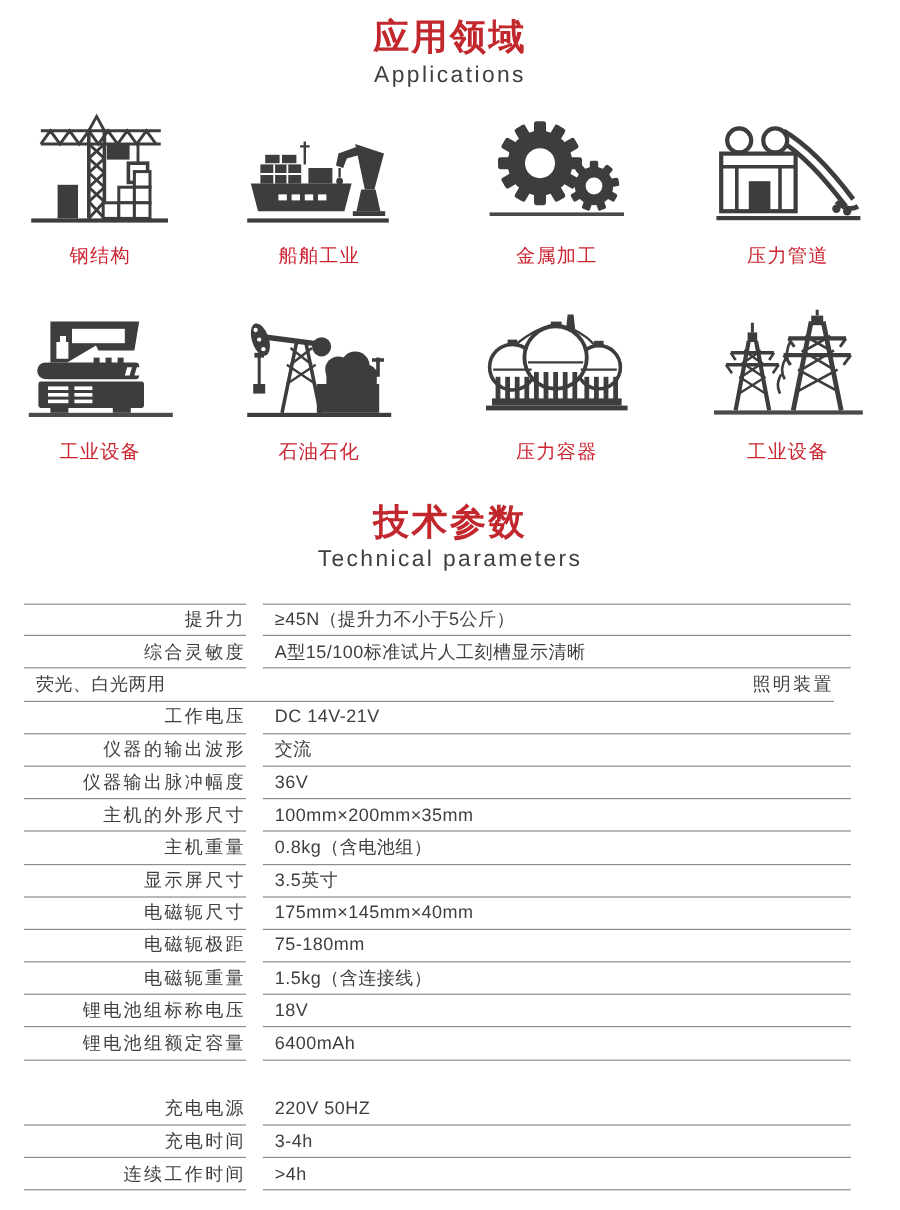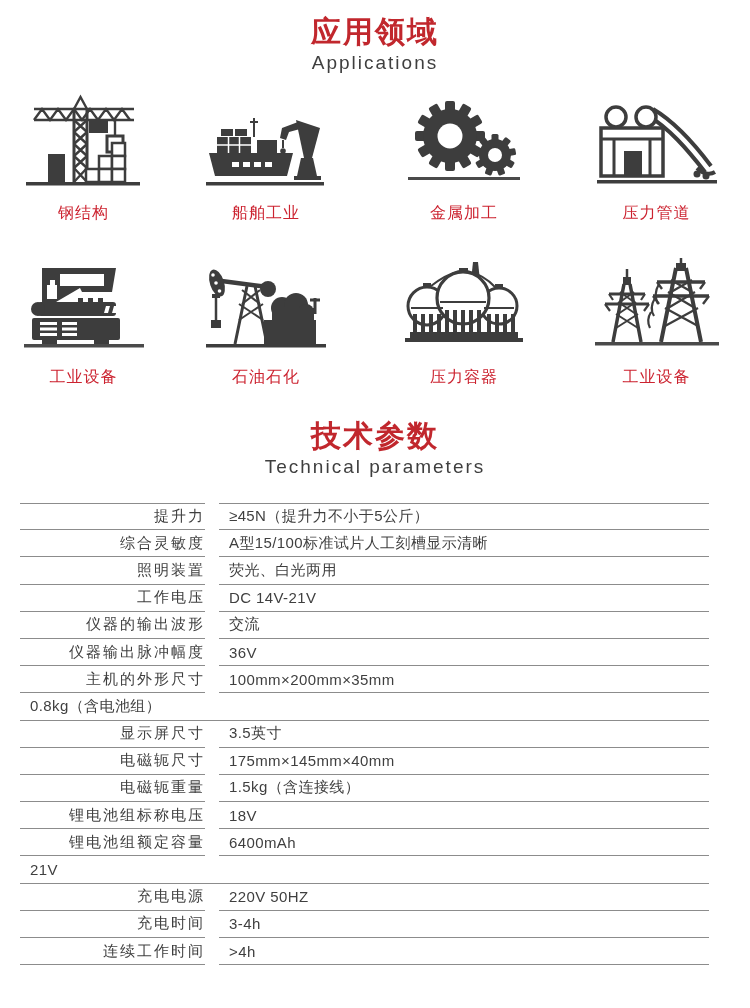--- a/index.html
+++ b/index.html
@@ -373,22 +373,22 @@
         <div class="cell spec-label">提升力</div>
         <div class="cell spec-value">≥45N（提升力不小于5公斤）</div>
       </div>
 
       <div class="spec-row">
         <div class="cell spec-label">综合灵敏度</div>
         <div class="cell spec-value">A型15/100标准试片人工刻槽显示清晰</div>
       </div>
 
       <div class="spec-row">
+        <div class="cell spec-value">荧光、白光两用</div>
         <div class="cell spec-label">照明装置</div>
-        <div class="cell spec-value">荧光、白光两用</div>
       </div>
 
 
       <div class="spec-row">
         <div class="cell spec-label">工作电压</div>
         <div class="cell spec-value">DC 14V-21V</div>
       </div>
 
       <div class="spec-row">
         <div class="cell spec-label">仪器的输出波形</div>
@@ -399,51 +399,55 @@
         <div class="cell spec-label">仪器输出脉冲幅度</div>
         <div class="cell spec-value">36V</div>
       </div>
 
       <div class="spec-row">
         <div class="cell spec-label">主机的外形尺寸</div>
         <div class="cell spec-value">100mm×200mm×35mm</div>
       </div>
 
       <div class="spec-row">
+        <div class="cell spec-label">主机重量</div>
         <div class="cell spec-value">0.8kg（含电池组）</div>
       </div>
 
       <div class="spec-row">
         <div class="cell spec-label">显示屏尺寸</div>
         <div class="cell spec-value">3.5英寸</div>
       </div>
 
       <div class="spec-row">
         <div class="cell spec-label">电磁轭尺寸</div>
         <div class="cell spec-value">175mm×145mm×40mm</div>
       </div>
 
+      <div class="spec-row">
+        <div class="cell spec-label">电磁轭极距</div>
+        <div class="cell spec-value">75-180mm</div>
+      </div>
 
       <div class="spec-row">
         <div class="cell spec-label">电磁轭重量</div>
         <div class="cell spec-value">1.5kg（含连接线）</div>
       </div>
 
       <div class="spec-row">
         <div class="cell spec-label">锂电池组标称电压</div>
         <div class="cell spec-value">18V</div>
       </div>
 
       <div class="spec-row">
         <div class="cell spec-label">锂电池组额定容量</div>
         <div class="cell spec-value">6400mAh</div>
       </div>
 
       <div class="spec-row">
-        <div class="cell spec-value">21V</div>
       </div>
 
       <div class="spec-row">
         <div class="cell spec-label">充电电源</div>
         <div class="cell spec-value">220V 50HZ</div>
       </div>
 
       <div class="spec-row">
         <div class="cell spec-label">充电时间</div>
         <div class="cell spec-value">3-4h</div>

